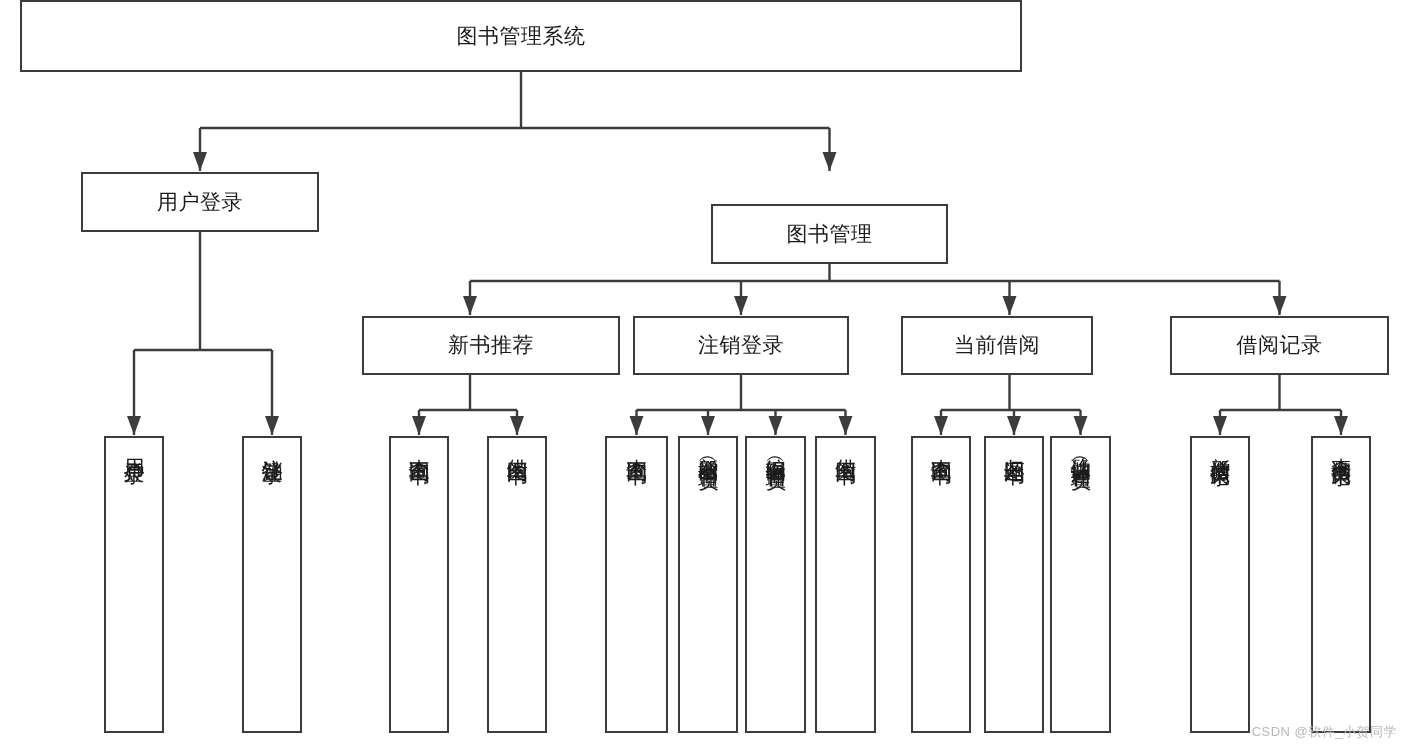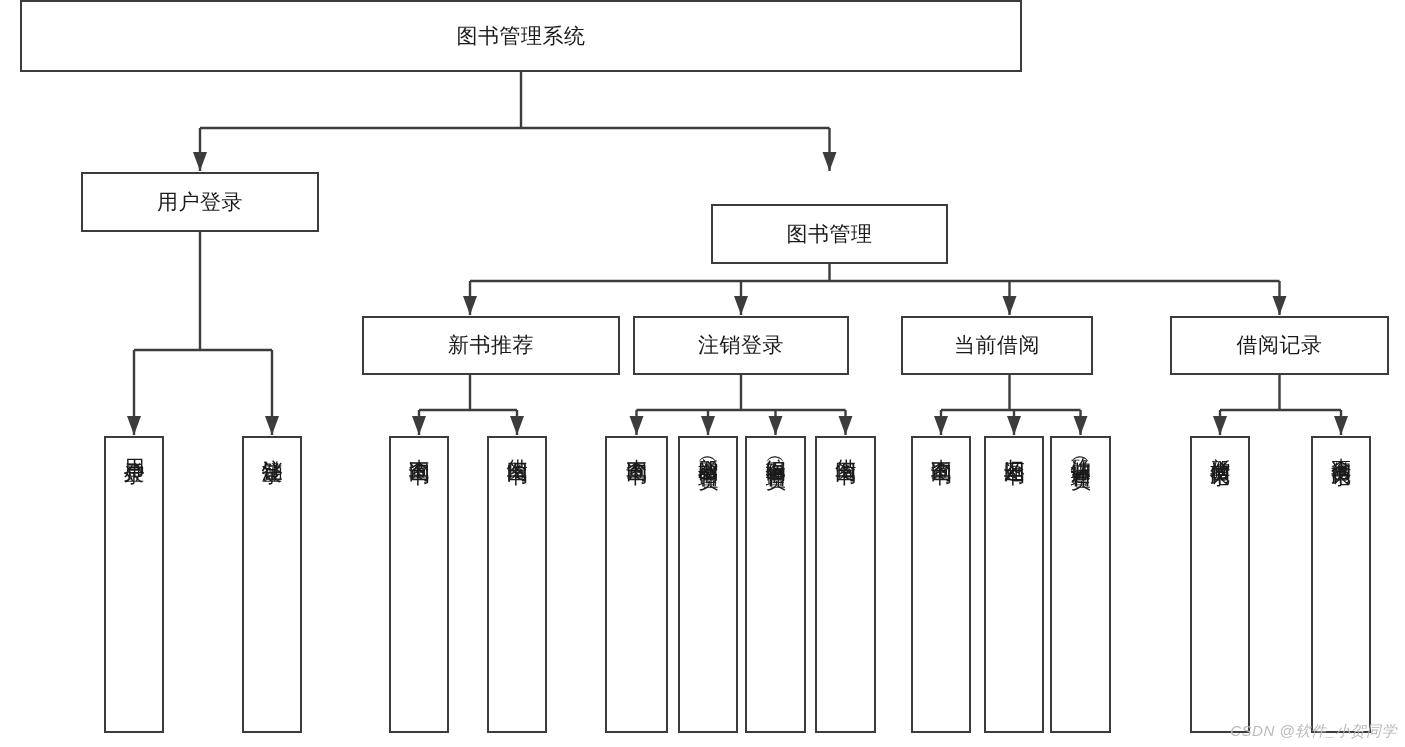--- a/index.html
+++ b/index.html
@@ -58,26 +58,25 @@
     white-space: normal;
     max-height: 100%;
   }
   .node.vert.narrowtext .label {
     font-size: 20px;
   }
   #watermark {
     position: absolute;
     right: 8px;
     bottom: 6px;
-    font-size: 15px;
+    font-size: 13px;
     color: #b9b9b9;
     letter-spacing: 0.5px;
     white-space: nowrap;
     pointer-events: none;
-    font-style: italic;
   }
 </style>
 </head>
 <body>
 
 <div id="canvas">
   <svg id="edges" viewBox="0 0 1405 747" xmlns="http://www.w3.org/2000/svg">
       <line x1="521" y1="68" x2="521" y2="128" stroke="#3c3c3c" stroke-width="2.4"></line>
       <line x1="200" y1="128" x2="829.5" y2="128" stroke="#3c3c3c" stroke-width="2.4"></line>
       <line x1="200" y1="128" x2="200" y2="171" stroke="#3c3c3c" stroke-width="2.4"></line>

